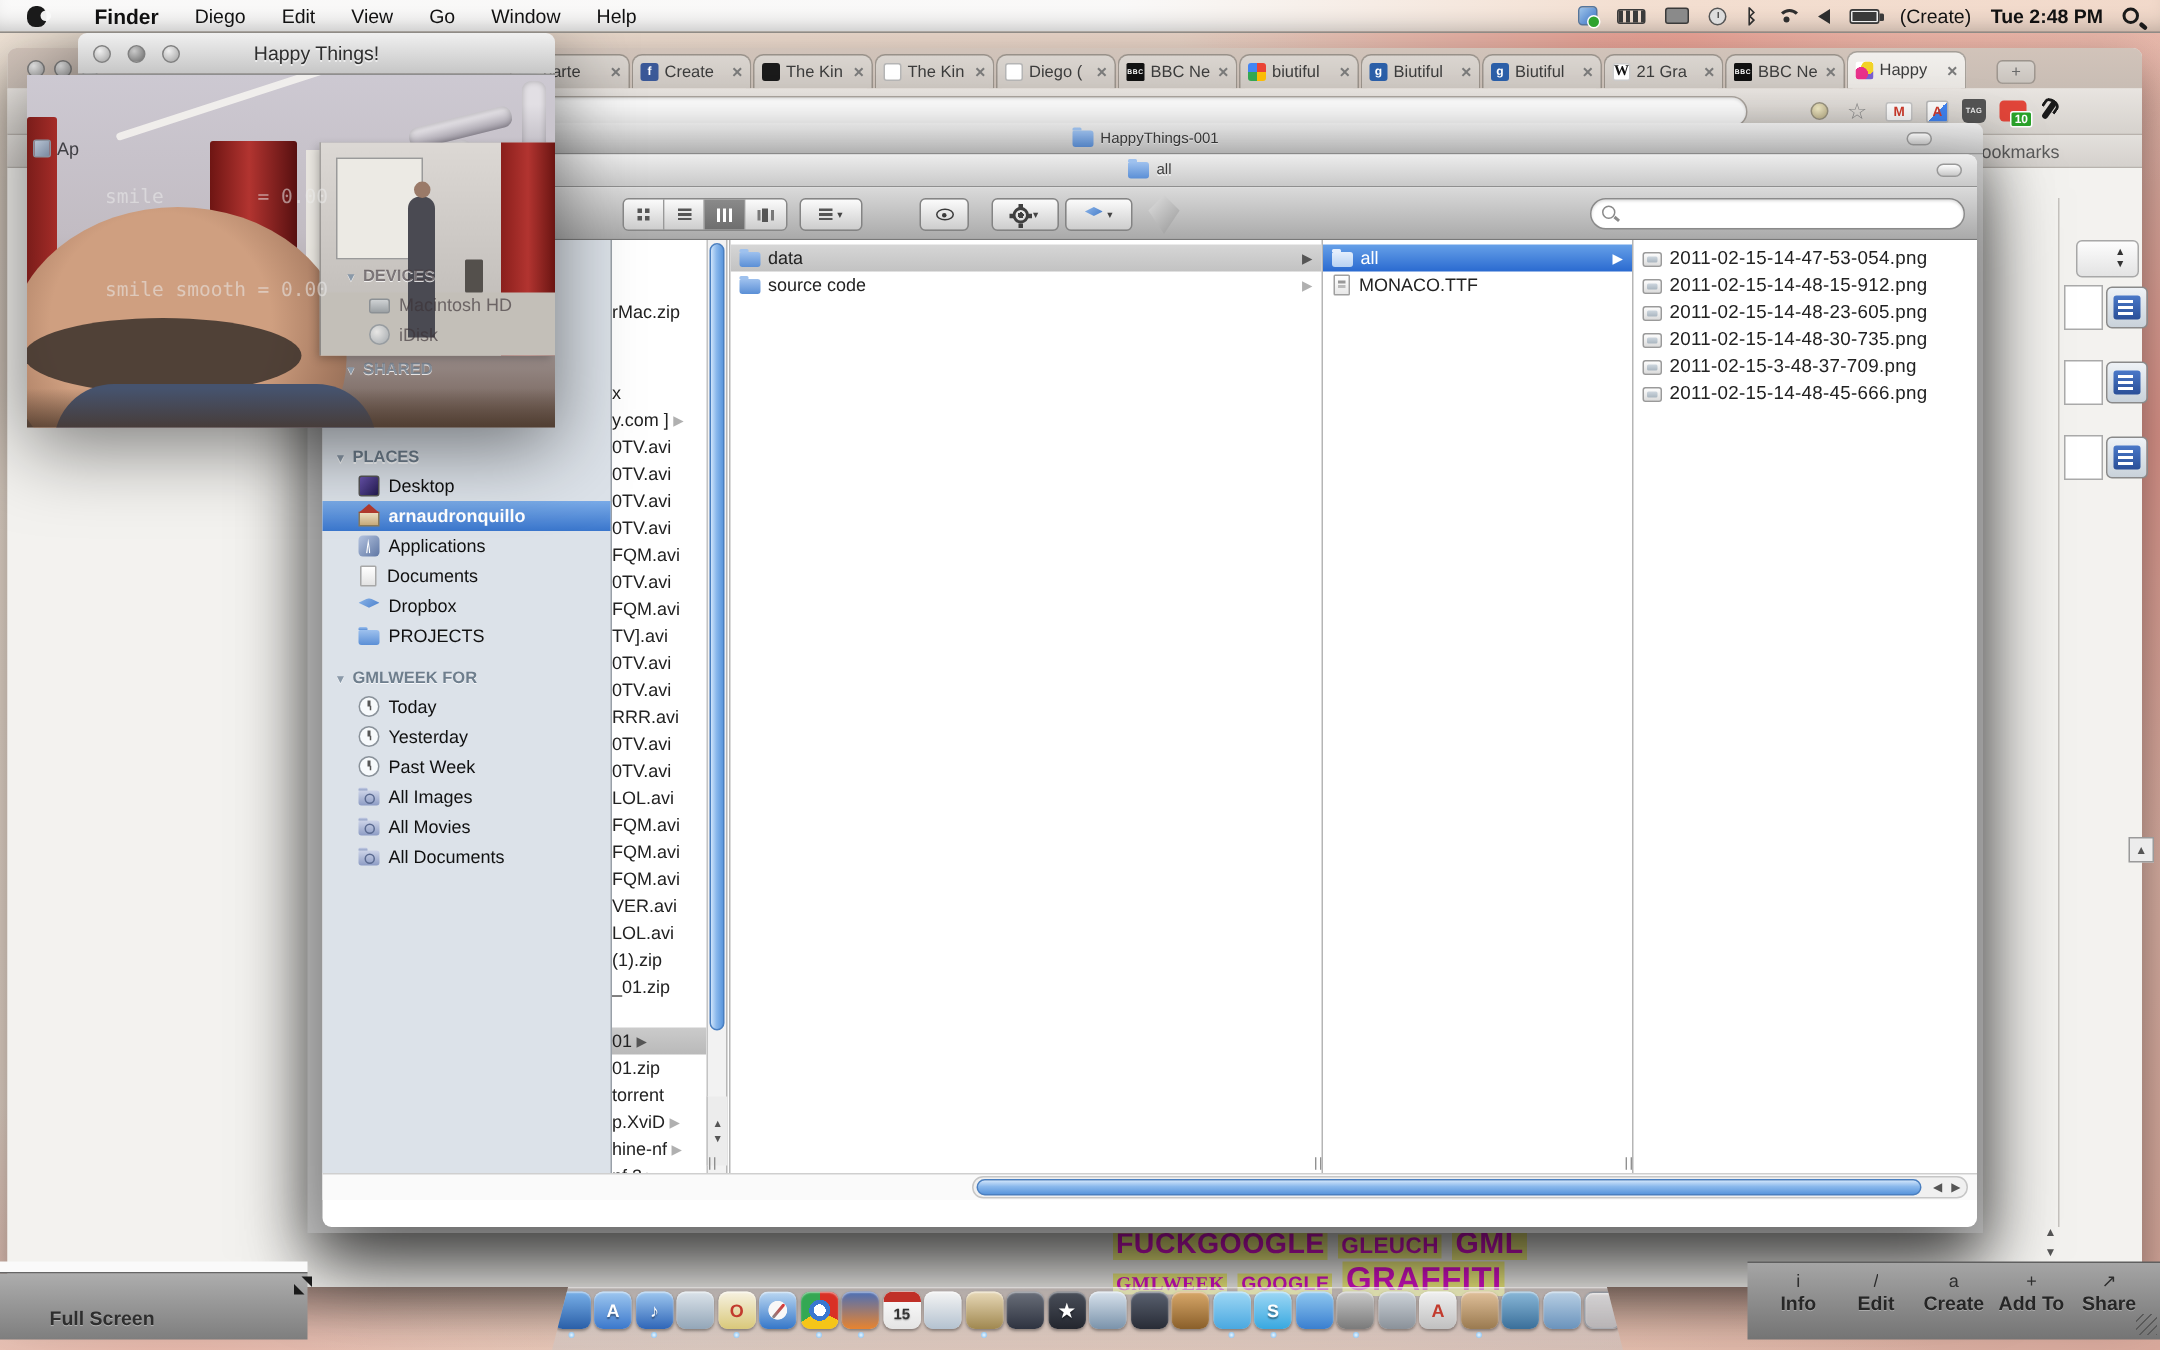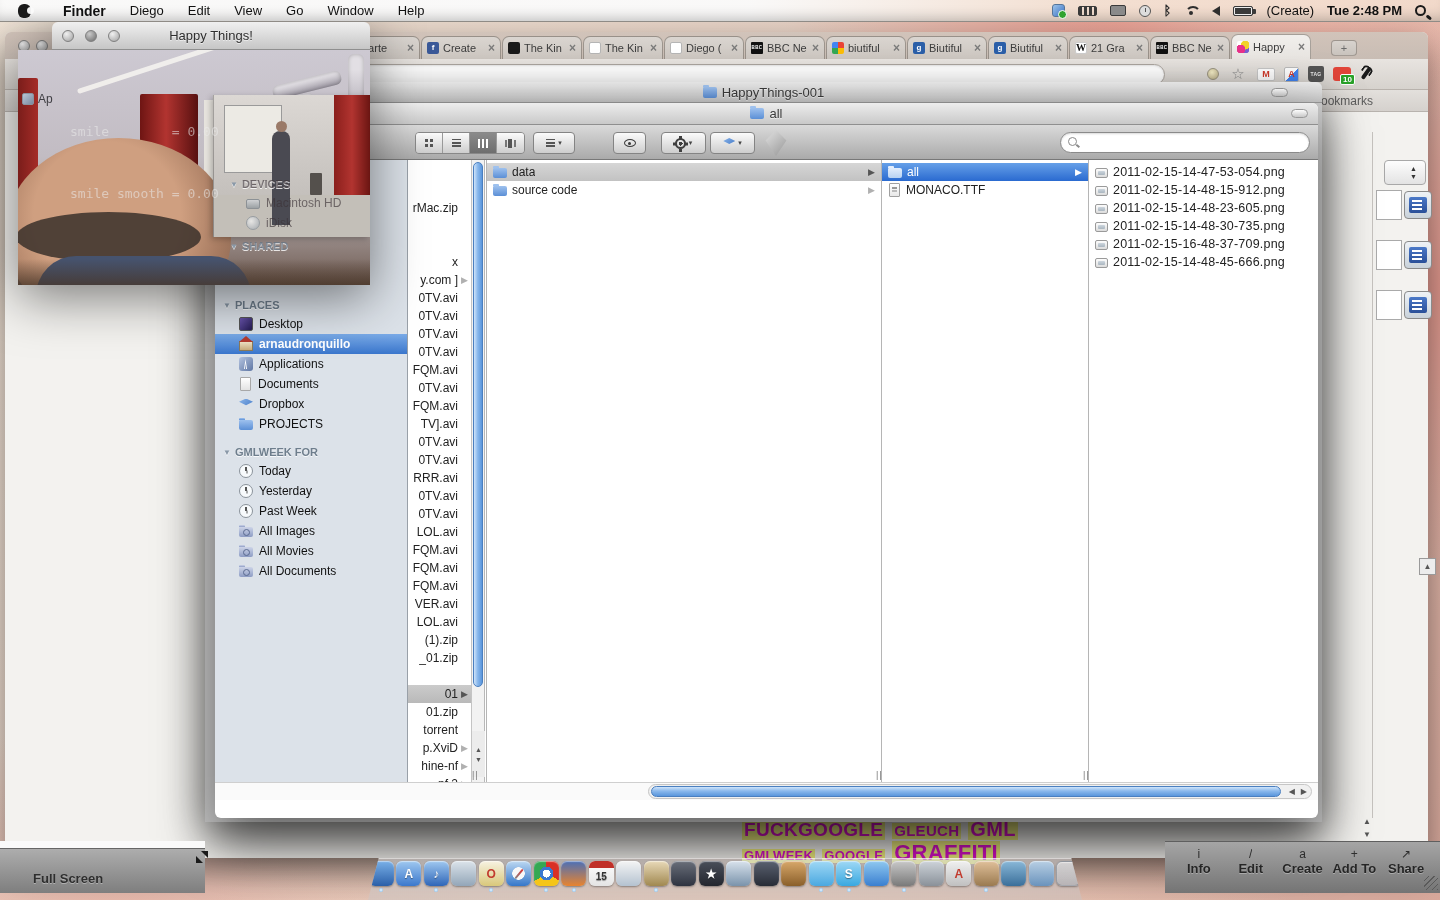--- a/index.html
+++ b/index.html
@@ -109,21 +109,21 @@
 .fs-label{position:absolute;left:33px;top:22px;font-size:13px;font-weight:bold;color:#2e2e2e;text-shadow:0 1px 0 rgba(255,255,255,.35)}
 .iphoto-right{left:1165px;top:841px;width:275px;height:52px;z-index:40;background:linear-gradient(#a5a5a5,#747474);border-top:1px solid #5f5f5f;display:flex;justify-content:space-around;align-items:flex-start;padding:0 8px}
 .ipact{display:flex;flex-direction:column;align-items:center;width:50px}
 .ipact .ig{height:16px;font-size:12px;color:#2e2e2e;overflow:hidden;line-height:2.1}
 .ipact .il{font-size:13px;font-weight:bold;color:#262626;text-shadow:0 1px 0 rgba(255,255,255,.3);margin-top:3px}
 .grip-corner{position:absolute;right:2px;bottom:2px;width:14px;height:14px;background:repeating-linear-gradient(135deg,transparent 0 3px,#5a5a5a 3px 4px)}
 
 
 .fwback{left:205px;top:82px;width:1117px;height:740px;z-index:25;border-radius:6px 6px 0 0;background:#cfcfcf;box-shadow:0 16px 40px rgba(0,0,0,.5)}
 .fwback .tbar{height:21px;border-radius:6px 6px 0 0;background:linear-gradient(#ebebeb,#c7c7c7);border-bottom:1px solid #9a9a9a;display:flex;align-items:center;justify-content:center;gap:5px;position:relative}
-.tbar .ttext{font-size:13px;color:#3a3a3a;text-shadow:0 1px 0 rgba(255,255,255,.6)}
+.tbar .ttext{font-size:10px;color:#3a3a3a;text-shadow:0 1px 0 rgba(255,255,255,.6)}
 .pill{position:absolute;right:34px;top:6px;width:17px;height:9px;border-radius:5px;background:linear-gradient(#fdfdfd,#c8c8c8);border:1px solid #999}
 .micon-folder{width:14px;height:11px;background:linear-gradient(#9ec1ee,#5b8fd6);border-radius:1px 2px 2px 2px;position:relative}
 .micon-folder::before{content:"";position:absolute;top:-2px;left:0;width:6px;height:2px;background:#9ec1ee;border-radius:1px 1px 0 0}
 
 .fwin{left:215px;top:103px;width:1103px;height:715px;z-index:30;border-radius:6px;background:#fff;box-shadow:0 22px 55px rgba(0,0,0,.55)}
 .fwin .tbar{height:22px;border-radius:6px 6px 0 0;background:linear-gradient(#ededed,#c9c9c9);border-bottom:1px solid #8f8f8f;display:flex;align-items:center;justify-content:center;gap:5px;position:relative}
 .fwin .pill{right:10px;top:6px}
 .ftoolbar{position:absolute;left:0;top:22px;right:0;height:35px;background:linear-gradient(#dadada,#aaaaaa);border-bottom:1px solid #787878;border-radius:0}
 .seg{position:absolute;left:200px;top:7px;display:flex;border:1px solid #888;border-radius:4px;overflow:hidden}
 .segb{width:27px;height:20px;background:linear-gradient(#fbfbfb,#cdcdcd);border-right:1px solid #999;display:flex;align-items:center;justify-content:center}
@@ -186,21 +186,21 @@
 .ovl{left:222px;top:175px;width:182px;z-index:65}
 .ovl .shead{color:rgba(104,118,132,.8)}
 .ovl .srow{color:rgba(22,24,28,.88);text-shadow:none}
 .ovl .sic{opacity:.75}
 .ovl .muted,.ovl .muted .slabel{color:rgba(60,50,55,.65)}
 
 
 .fcols{position:absolute;left:193px;top:57px;right:0;bottom:36px;background:#fff;overflow:hidden;border-radius:0 0 6px 0}
 .col{position:absolute;top:0;bottom:0;overflow:hidden}
 .col1{left:0;width:63px;padding-top:3px}
-.c1row{display:flex;justify-content:flex-end;align-items:center;gap:3px;height:18px;font-size:12px;white-space:nowrap;overflow:hidden;padding-right:2px}
+.c1row{display:flex;justify-content:flex-start;align-items:center;gap:3px;height:18px;font-size:12px;white-space:nowrap;overflow:hidden;padding-right:2px}
 .c1row .carrow{width:8px;font-size:9px;color:#555;visibility:hidden;flex:none}
 .c1row.has-arrow .carrow{visibility:visible}
 .c1row.sel-gray{background:linear-gradient(#cbcbcb,#b9b9b9)}
 .vsb{position:absolute;left:63px;top:0;bottom:0;width:14px;background:#f2f2f2;border-left:1px solid #c4c4c4;border-right:1px solid #b8b8b8}
 .vsb .thumb{position:absolute;left:1px;right:1px;top:2px;height:525px;border-radius:6px;background:linear-gradient(90deg,#cfe4fa,#8ab8ec 45%,#5a96dc);border:1px solid #4a7fc0}
 .vsb-arr{position:absolute;left:63px;width:14px;top:571px;height:46px;display:flex;flex-direction:column;align-items:center;justify-content:center;font-size:7px;color:#555;gap:3px;border-left:1px solid #c4c4c4;background:#ececec}
 .colgrip{position:absolute;bottom:2px;font-size:9px;color:#777;letter-spacing:1px}
 .col2{left:78px;width:395px;border-left:1px solid #b5b5b5;padding-top:3px}
 .col3{left:473px;width:207px;border-left:1px solid #b5b5b5;padding-top:3px}
 .col4{left:680px;width:265px;border-left:1px solid #b5b5b5;padding-top:3px}
@@ -415,21 +415,21 @@
 
   <div class="abs gml" data-interactable="false">
     <div class="gml-line" data-interactable="false">
 
     <span class="gml-word" data-interactable="true" style="font-size: 19px;">FUCKGOOGLE</span>
         <span class="gml-word" data-interactable="true" style="font-size: 15px;">GLEUCH</span>
         <span class="gml-word" data-interactable="true" style="font-size: 20px;">GML</span>
       </div>
     <div class="gml-line" data-interactable="false">
 
-    <span class="gml-word" data-interactable="true" style="font-size: 13px;">GMLWEEK</span>
+    <span class="gml-word" data-interactable="true" style="font-size: 13px; font-family: Liberation Serif, serif;">GMLWEEK</span>
         <span class="gml-word" data-interactable="true" style="font-size: 13px;">GOOGLE</span>
         <span class="gml-word" data-interactable="true" style="font-size: 22px;">GRAFFITI</span>
       </div>
   </div>
 
   <div class="abs ipl-strip" data-interactable="false"></div>
   <div class="abs iphoto-left" data-interactable="false">
     <span class="fs-icon" data-interactable="true"></span>
     <span class="fs-label" data-interactable="true">Full Screen</span>
   </div>
@@ -792,21 +792,21 @@
             <span class="clabel" data-interactable="false">2011-02-15-14-48-23-605.png</span>
 
           </div>
           <div class="crow icon-image" data-interactable="true">
             <span class="cicon" data-interactable="false"></span>
             <span class="clabel" data-interactable="false">2011-02-15-14-48-30-735.png</span>
 
           </div>
           <div class="crow icon-image" data-interactable="true">
             <span class="cicon" data-interactable="false"></span>
-            <span class="clabel" data-interactable="false">2011-02-15-16-48-37-709.png</span>
+            <span class="clabel" data-interactable="false">2011-02-15-3-48-37-709.png</span>
 
           </div>
           <div class="crow icon-image" data-interactable="true">
             <span class="cicon" data-interactable="false"></span>
             <span class="clabel" data-interactable="false">2011-02-15-14-48-45-666.png</span>
 
           </div>
         </div>
 
     </div>

